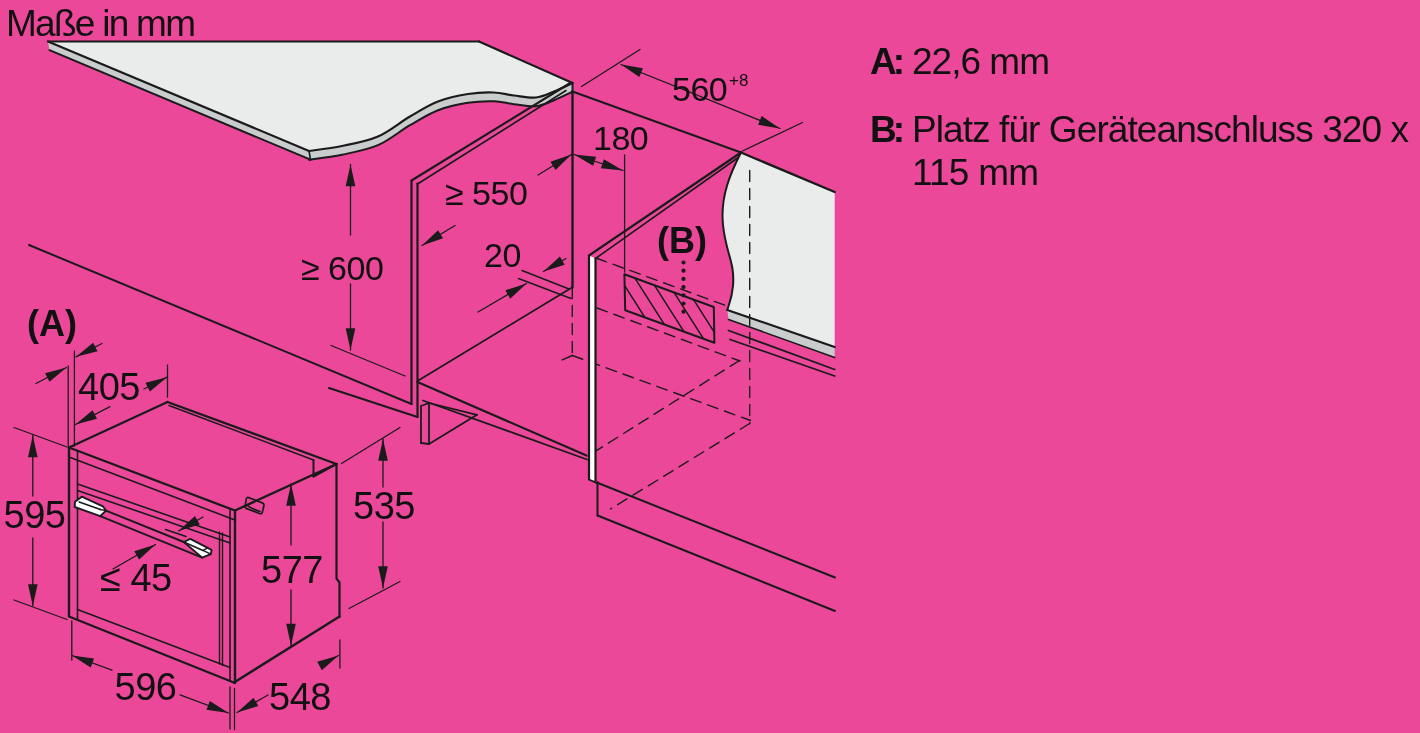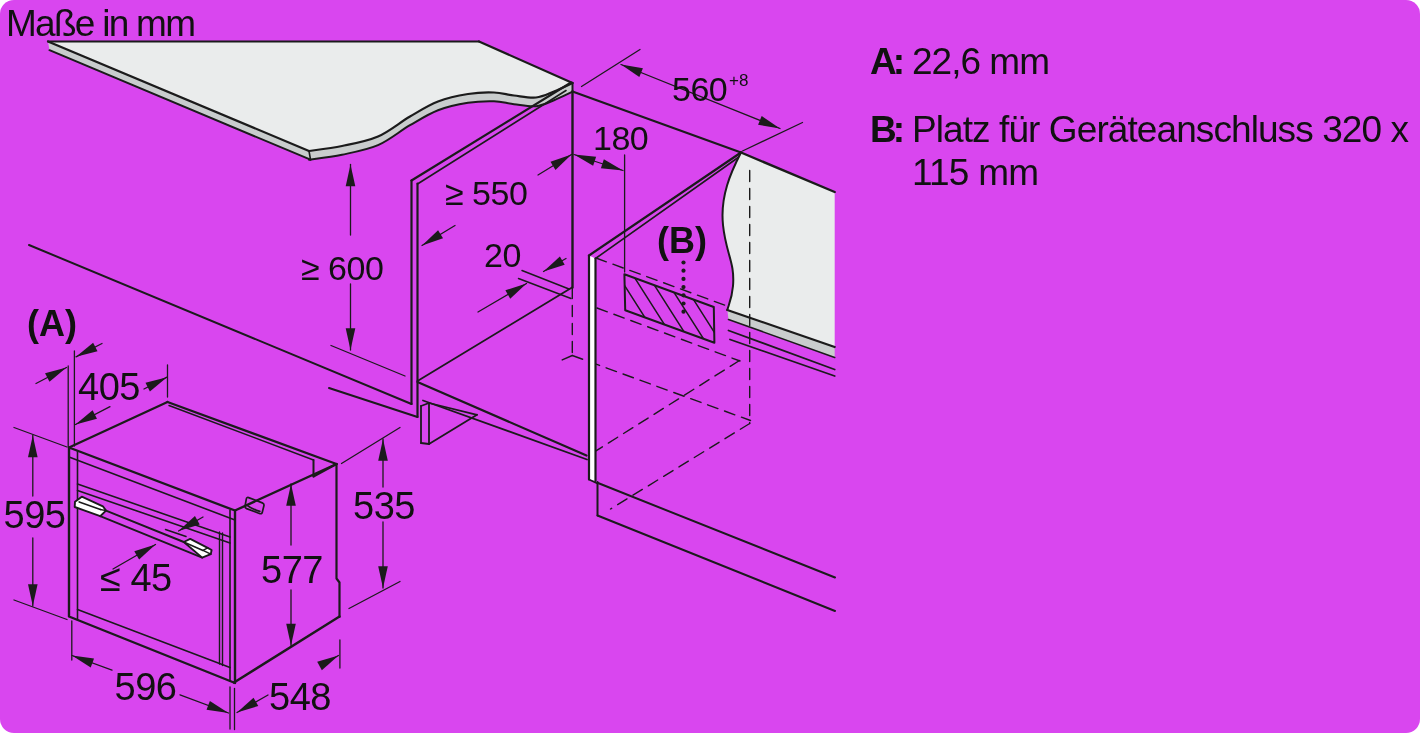--- a/index.html
+++ b/index.html
@@ -1,16 +1,16 @@
 <!DOCTYPE html>
 <html><head>
 <meta charset="utf-8">
 <style>
   html,body{margin:0;padding:0;background:#ffffff;}
-  .stage{position:relative;width:1420px;height:733px;background:#d946ef;overflow:hidden;border-radius:14px;}
+  .stage{position:relative;width:1420px;height:733px;background:#ec4899;overflow:hidden;}
   svg{display:block;}
   text{font-family:"Liberation Sans","DejaVu Sans",sans-serif;fill:#111;}
   .dim{font-size:34px;letter-spacing:-0.5px;}
   .dimbig{font-size:38px;letter-spacing:-0.5px;}
   .tol{font-size:17px;}
   .reflabel{font-size:36px;font-weight:bold;}
   .title{font-size:37px;}
   .legend-key{font-size:37px;font-weight:bold;}
   .legend-text{font-size:37px;}
 </style>

